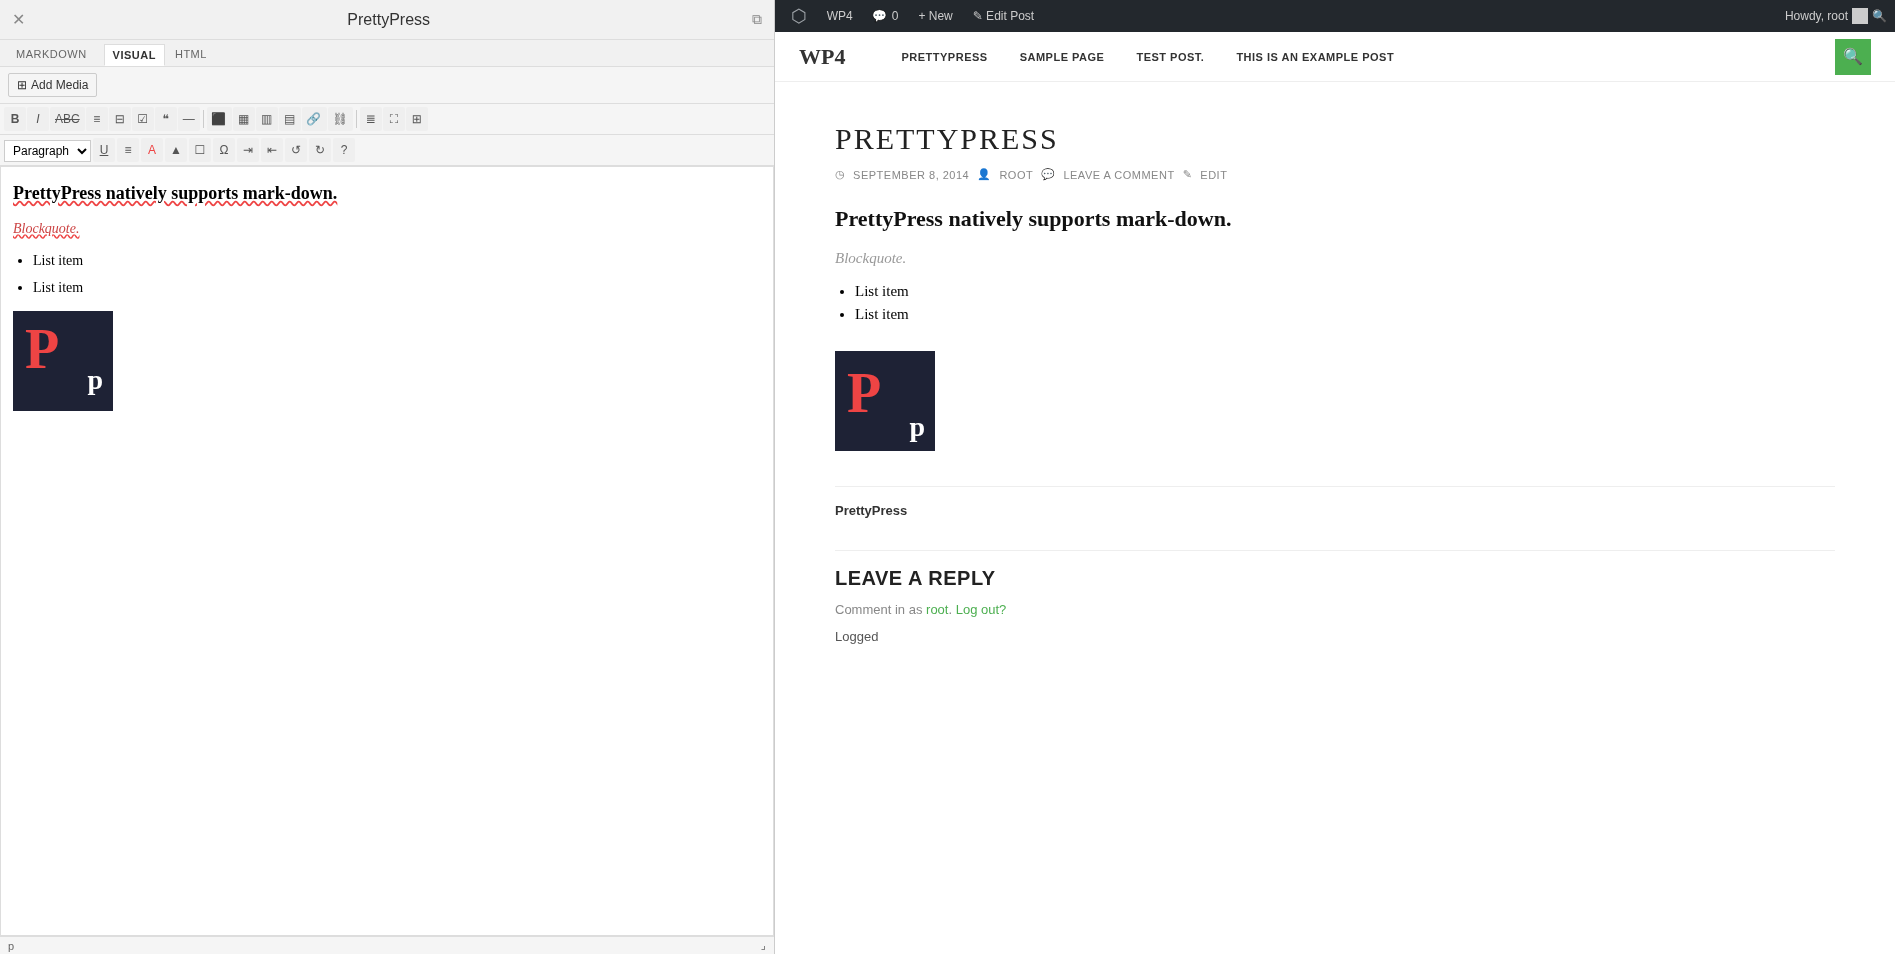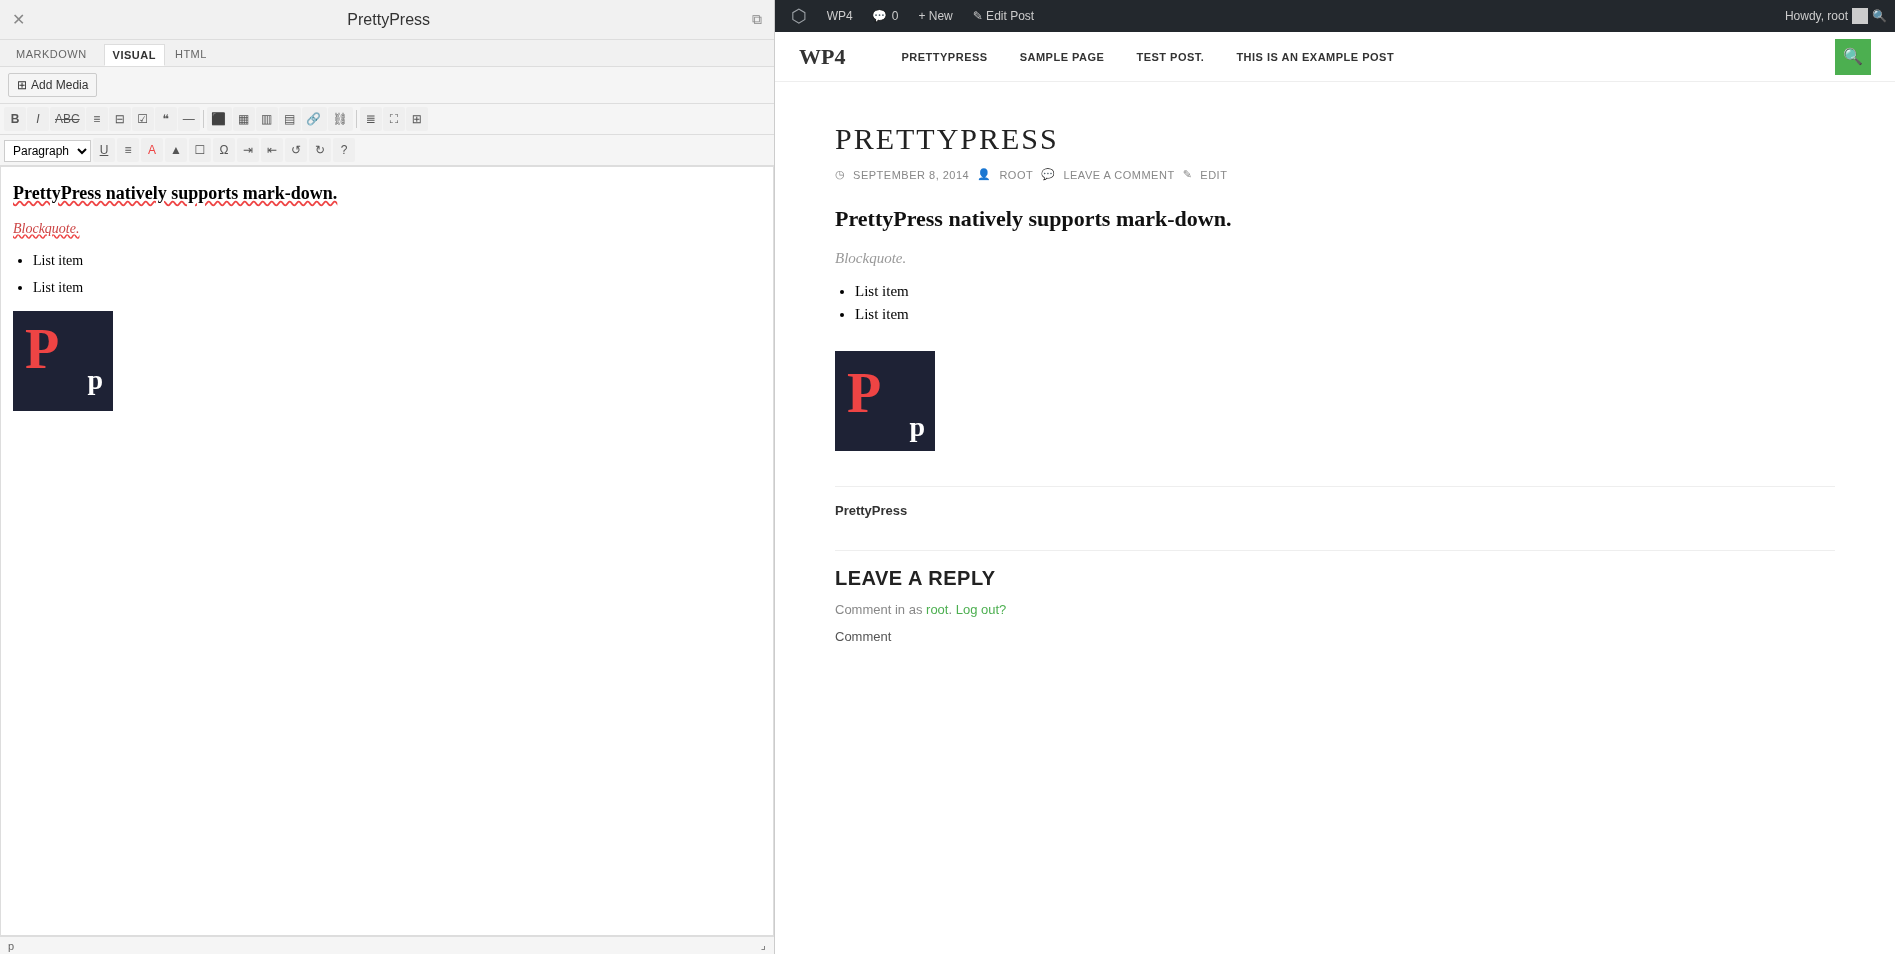--- a/index.html
+++ b/index.html
@@ -583,15 +583,15 @@
 
     
     <hr class="post-divider">
     <h3 class="leave-reply-heading">LEAVE A REPLY</h3>
     <p class="logged-in-text">
       <span>Comment in as</span>
       <a>root</a>.
       <a>Log out?</a>
     </p>
 
-    <label class="comment-label">Comment</label>
+    <label class="comment-label">Logged</label>
   </div>
 </div>
 
 </body></html>

